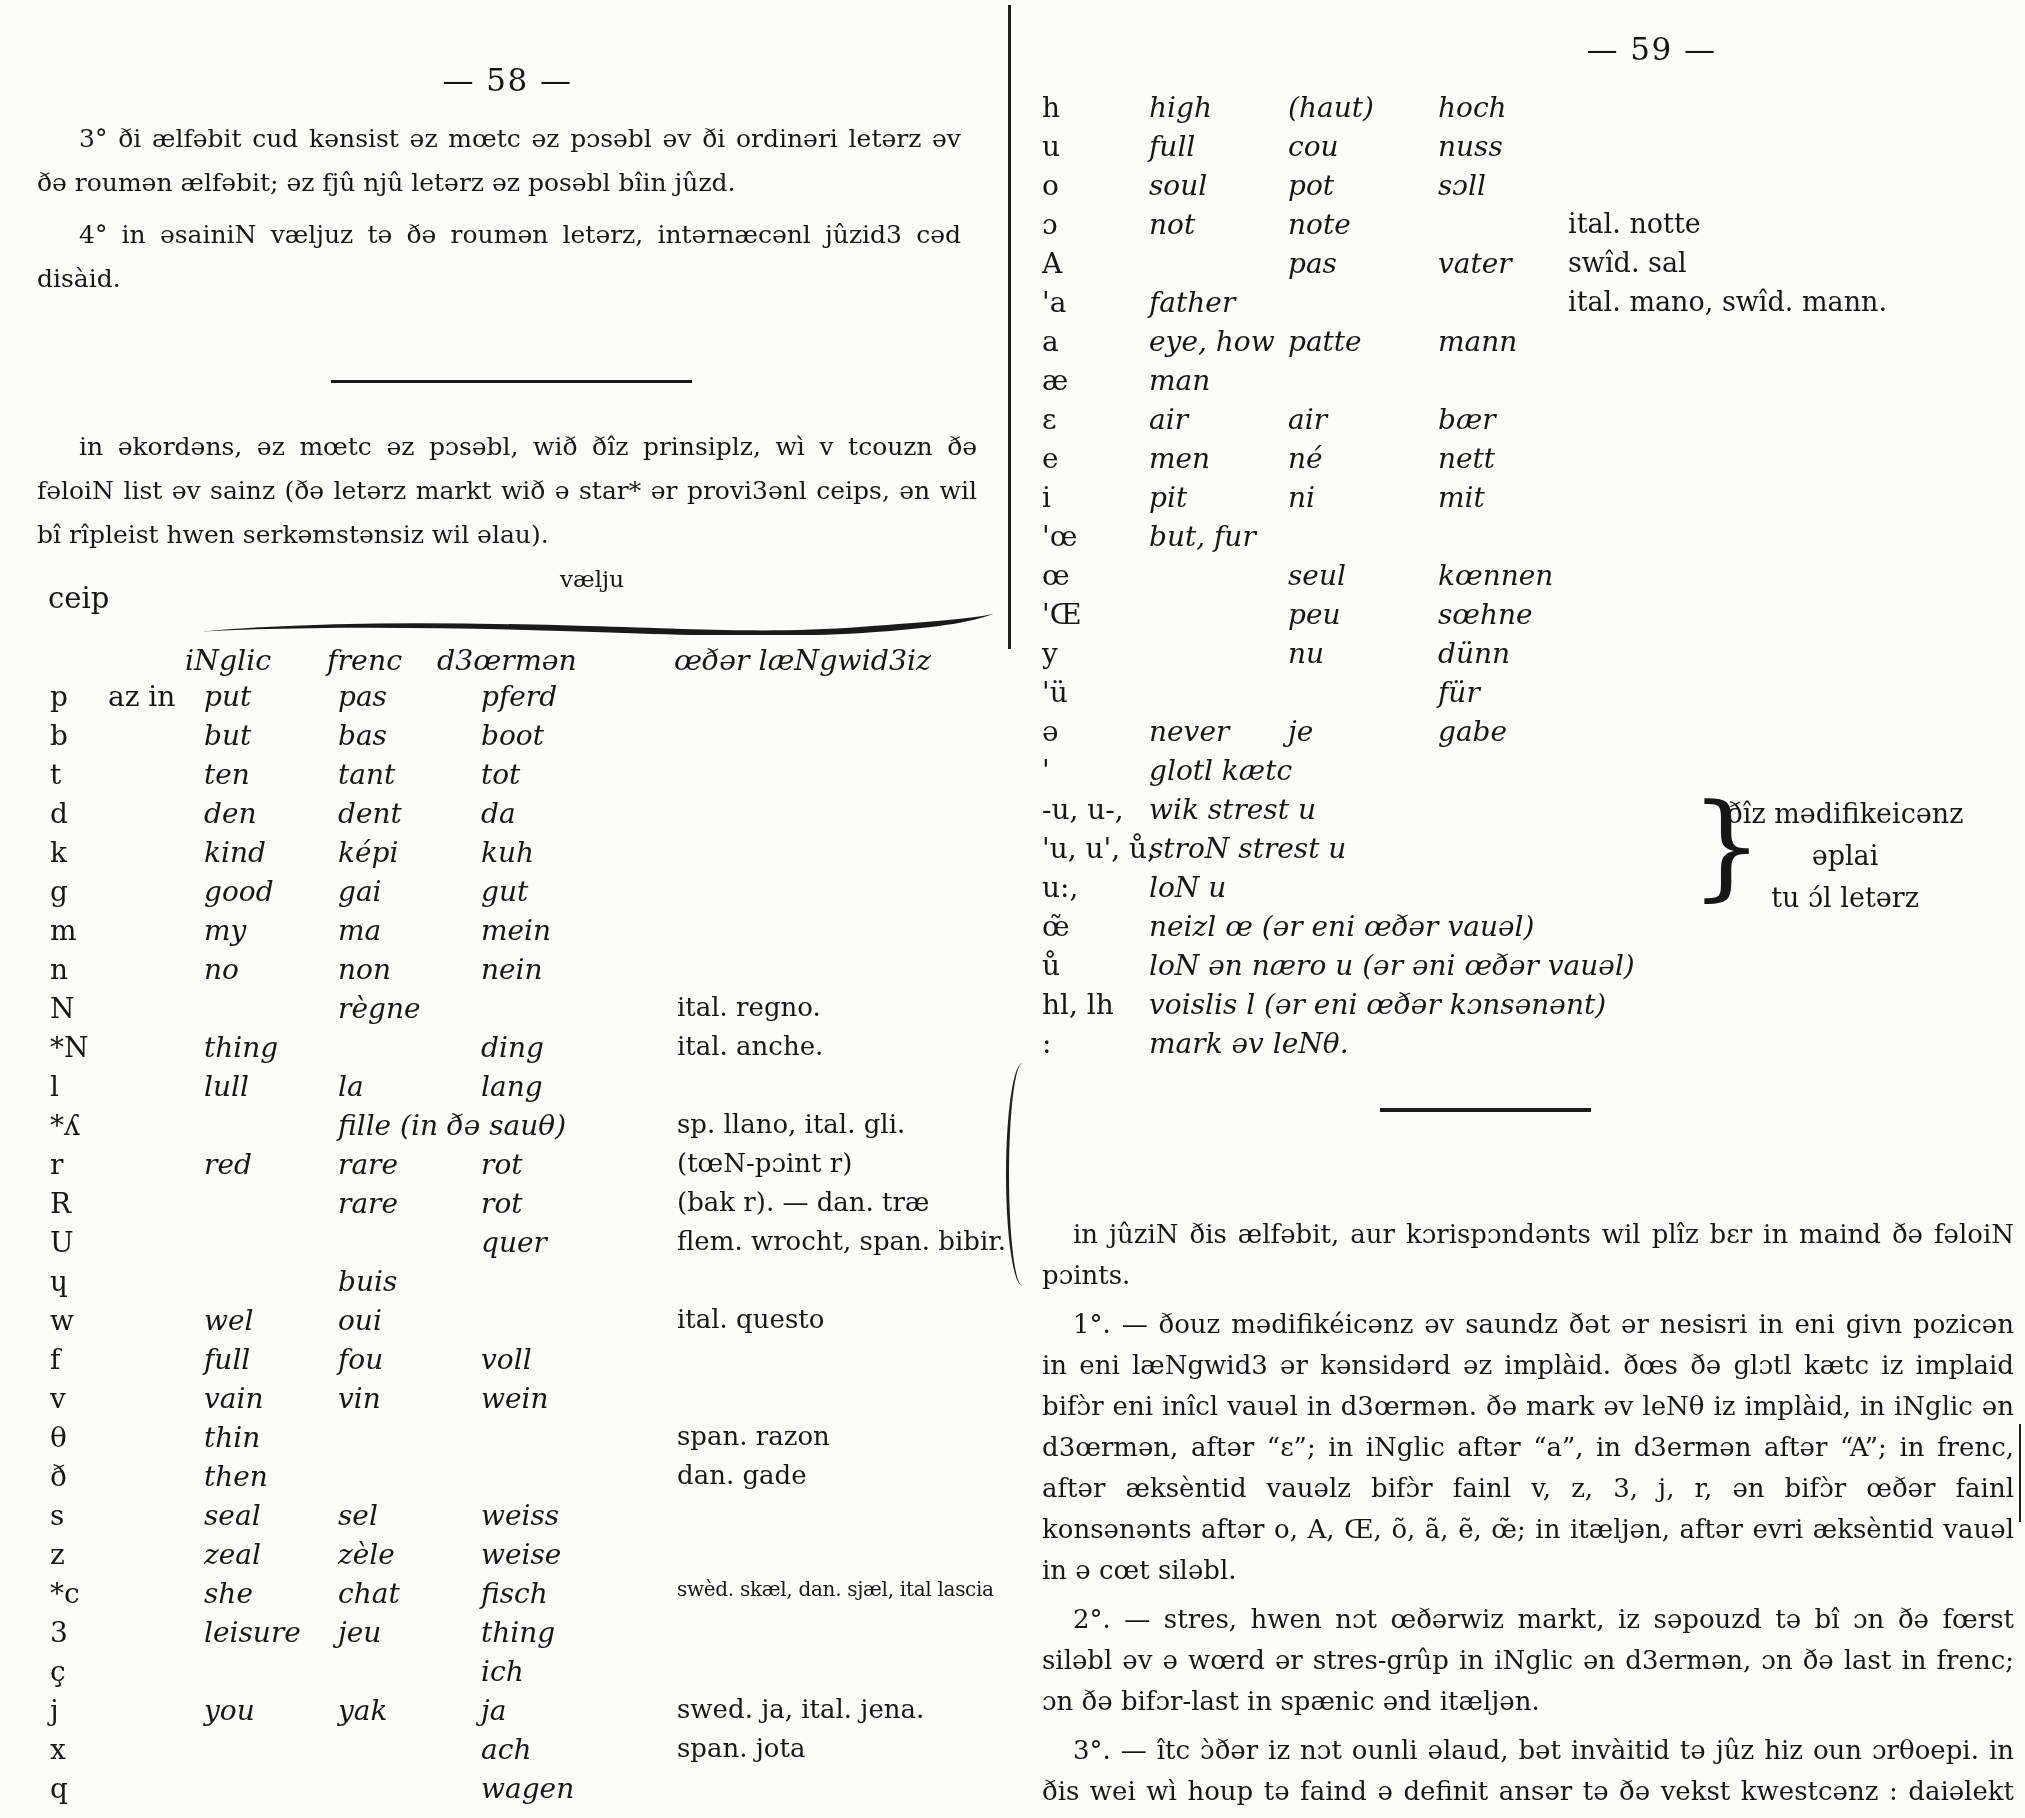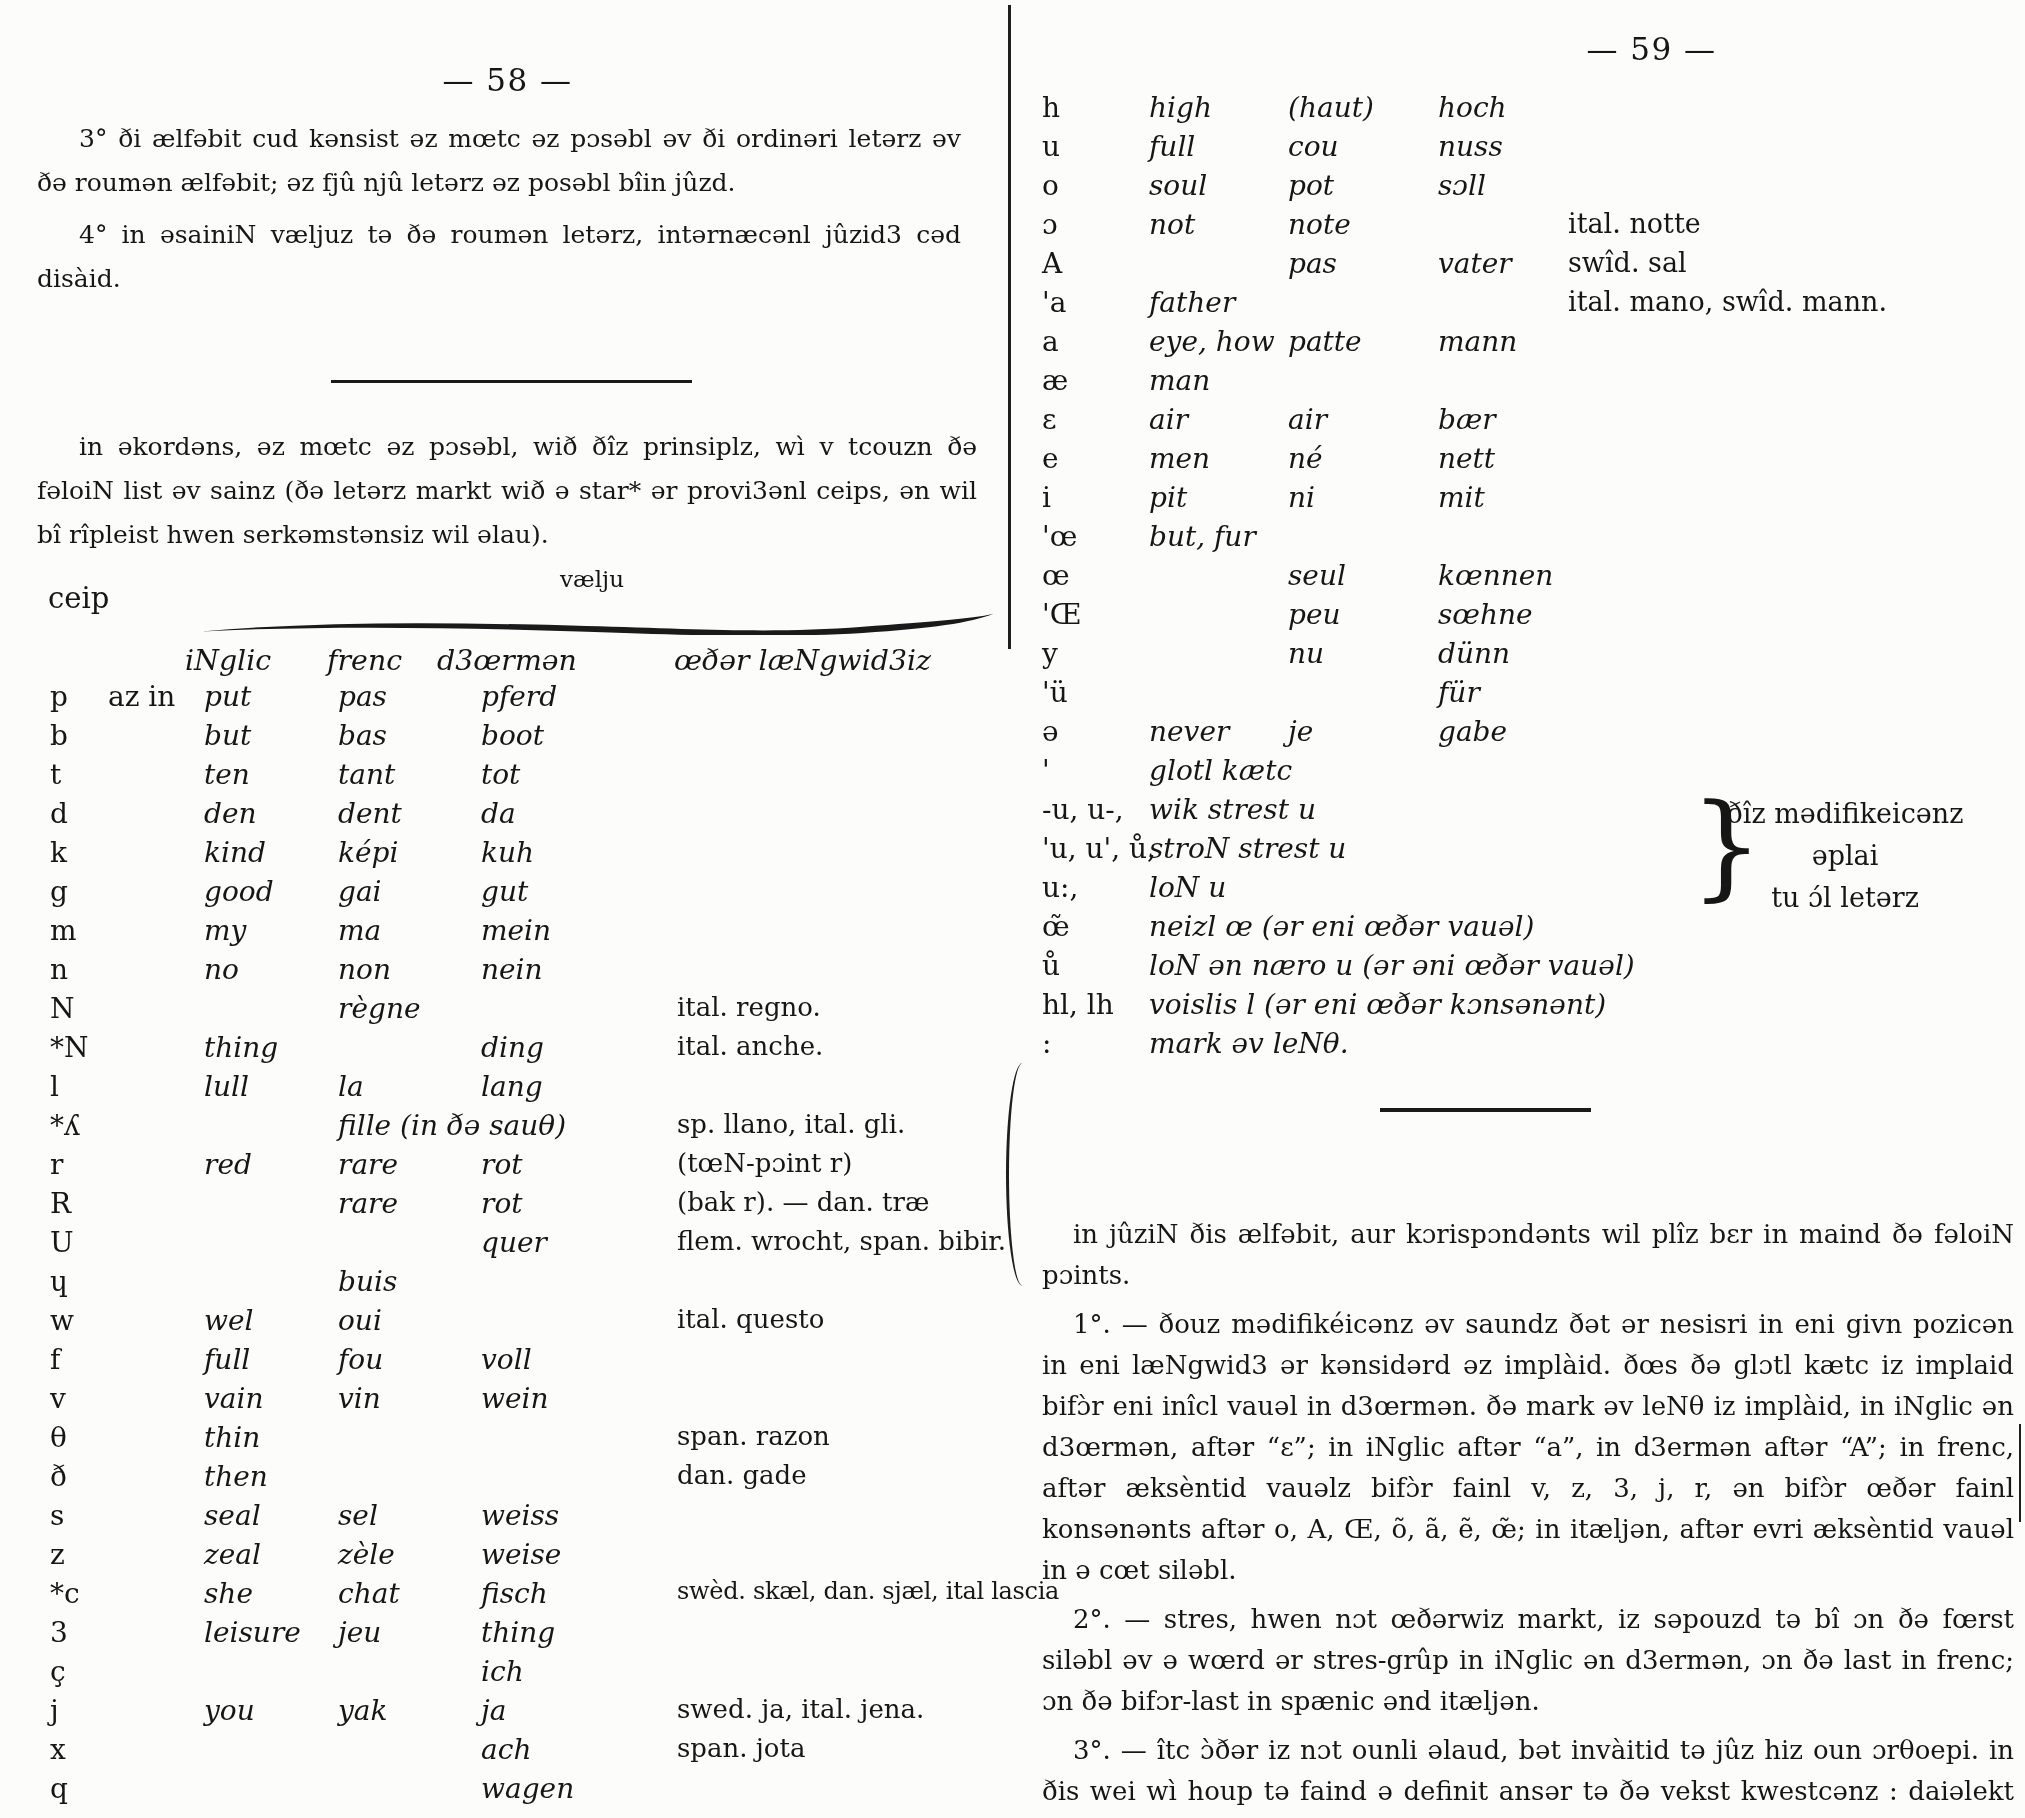--- a/index.html
+++ b/index.html
@@ -34,21 +34,21 @@
 
   
   .rows{position:absolute;left:0;width:100%;}
   .t58{top:680px;}
   .t59{top:91px;}
   .trow{position:relative;height:39px;}
   .tcell{position:absolute;top:0;white-space:nowrap;font-size:28px;}
   .ital{font-style:italic;}
   .c-sign{left:50px;}  .c-azin{left:108px;font-style:normal;}
   .c-english{left:204px;} .c-french{left:338px;} .c-german{left:481px;} .c-other{left:677px;font-size:26px;}
-  .t58 .trow:nth-child(24) .c-other{font-size:24px;letter-spacing:-0.3px;}
+  .t58 .trow:nth-child(24) .c-other{font-size:20px;letter-spacing:-0.3px;}
   .r-sign{left:1042px;} .r-english{left:1149px;} .r-french{left:1288px;} .r-german{left:1438px;} .r-other{left:1568px;font-size:27px;}
 
   
   #brace59{position:absolute;left:1690px;top:781px;font-size:115px;line-height:129px;font-weight:400;}
   #bracenote{position:absolute;left:1718px;top:793px;width:254px;text-align:center;font-size:27px;line-height:42px;}
   #rule59{position:absolute;left:1380px;top:1108px;width:211px;height:3.8px;background:#1a1a1a;}
 
   
   #div1{position:absolute;left:1008px;top:4.6px;width:3.1px;height:644px;background:#1e1e1e;}
   #div2{position:absolute;left:1006px;top:1063px;width:17px;height:223px;border-left:3.1px solid #1e1e1e;border-radius:17px 0 0 17px / 115px 0 0 115px;}

